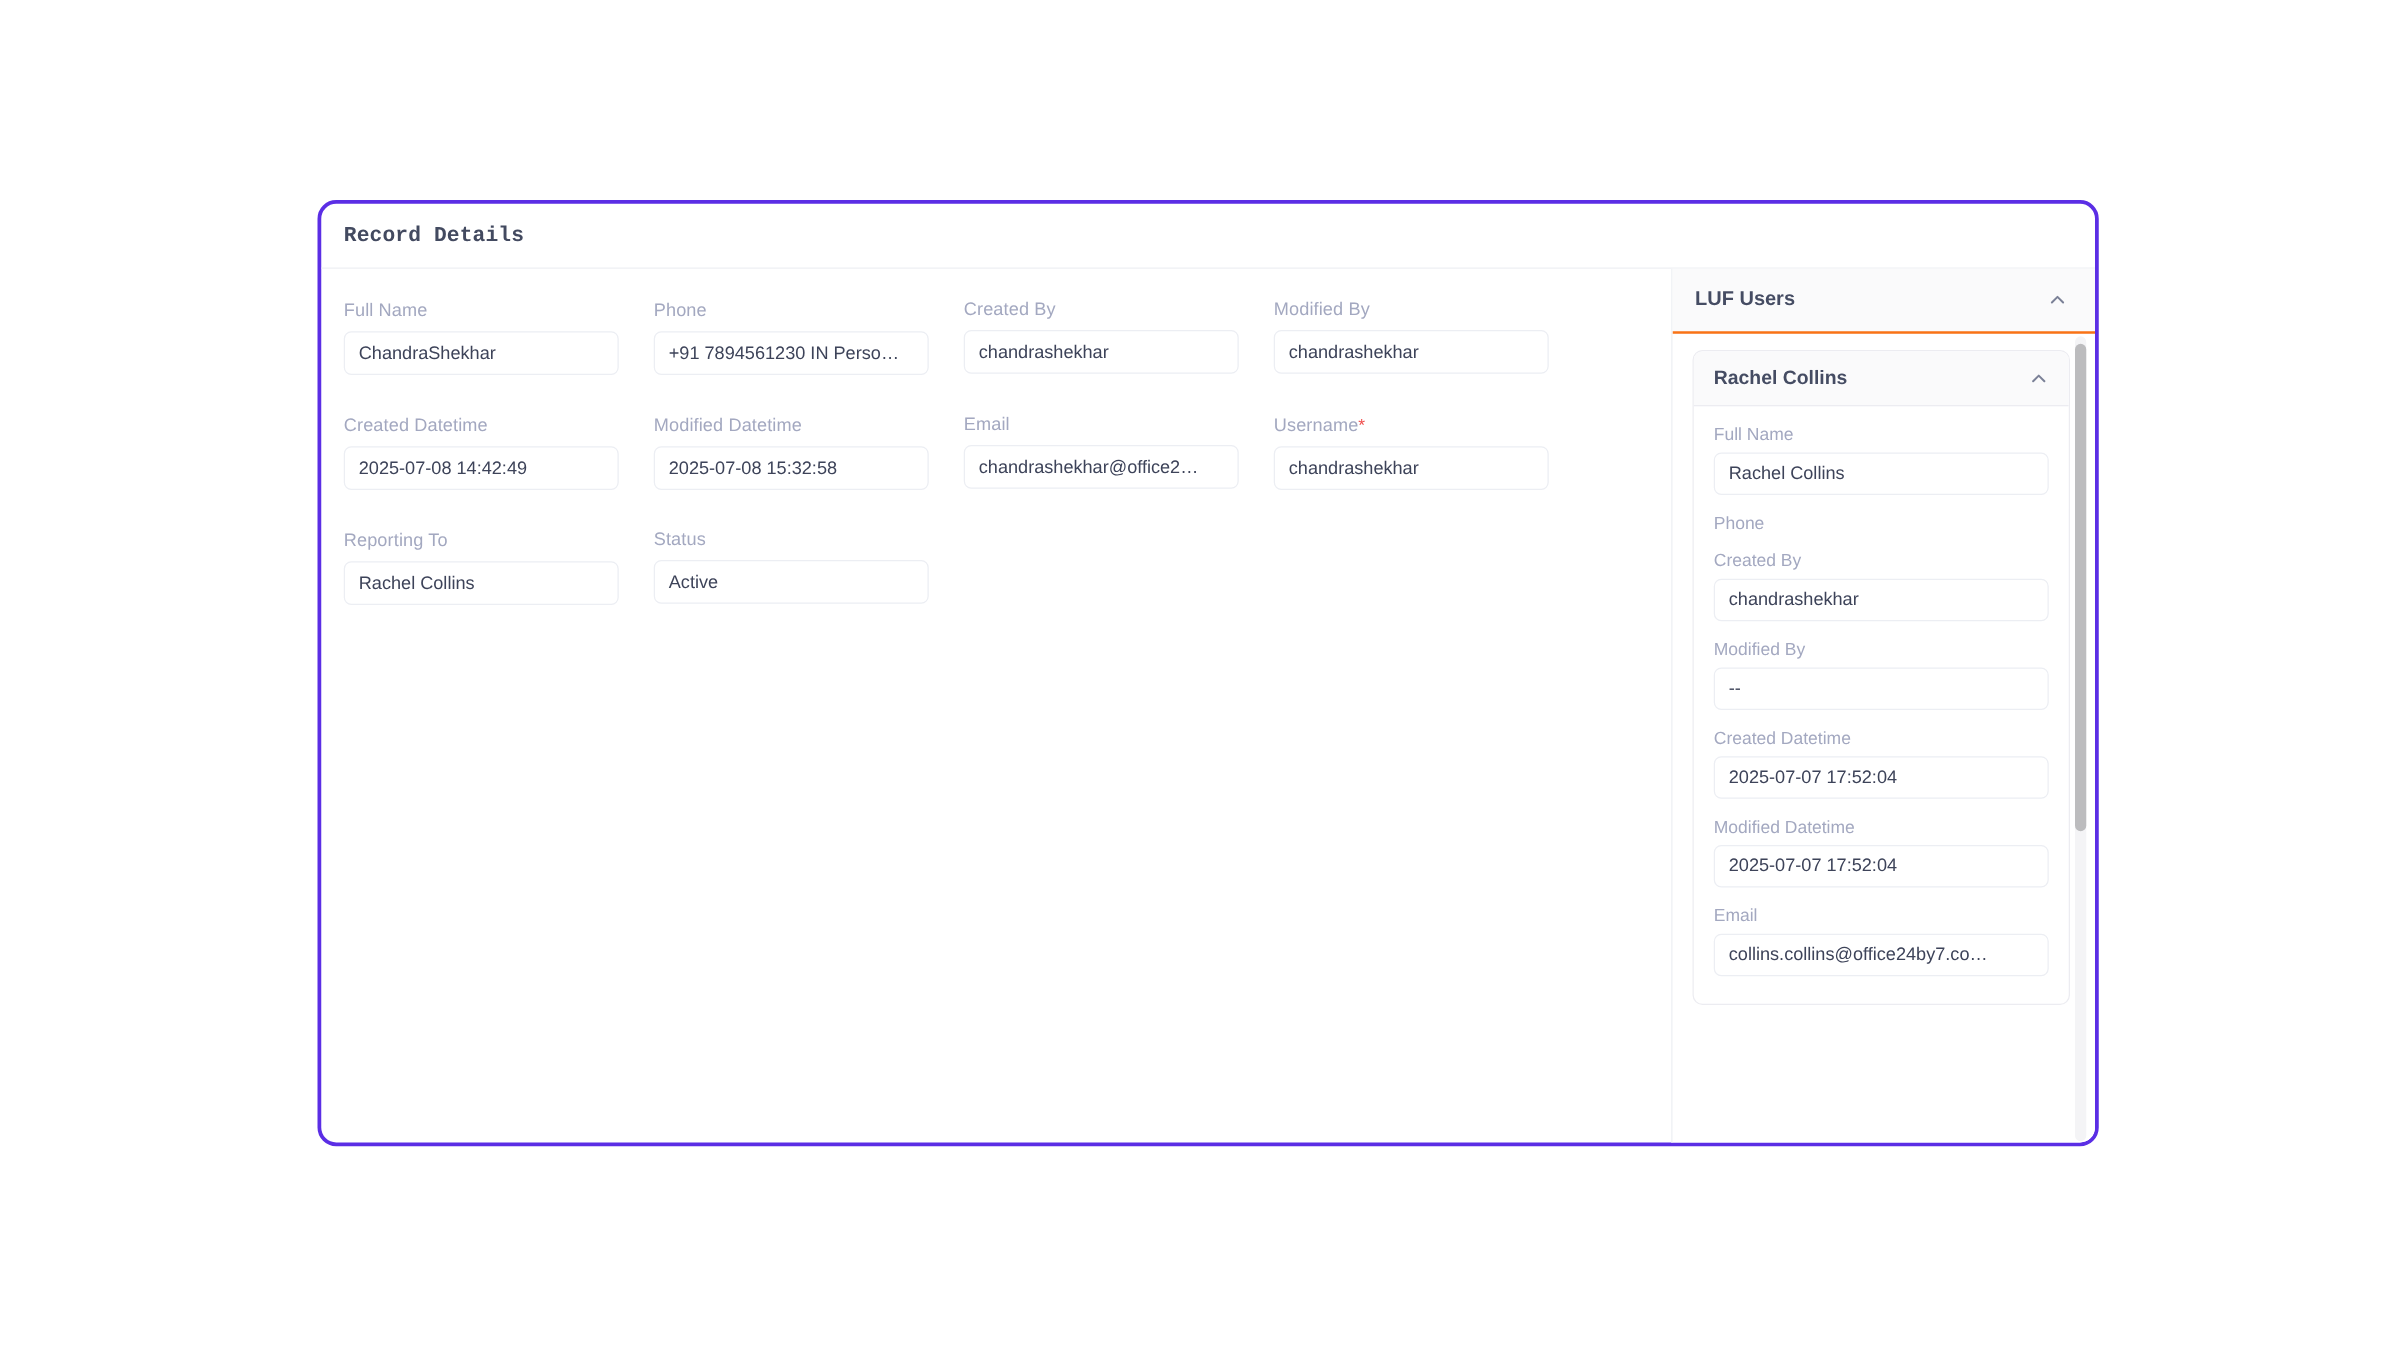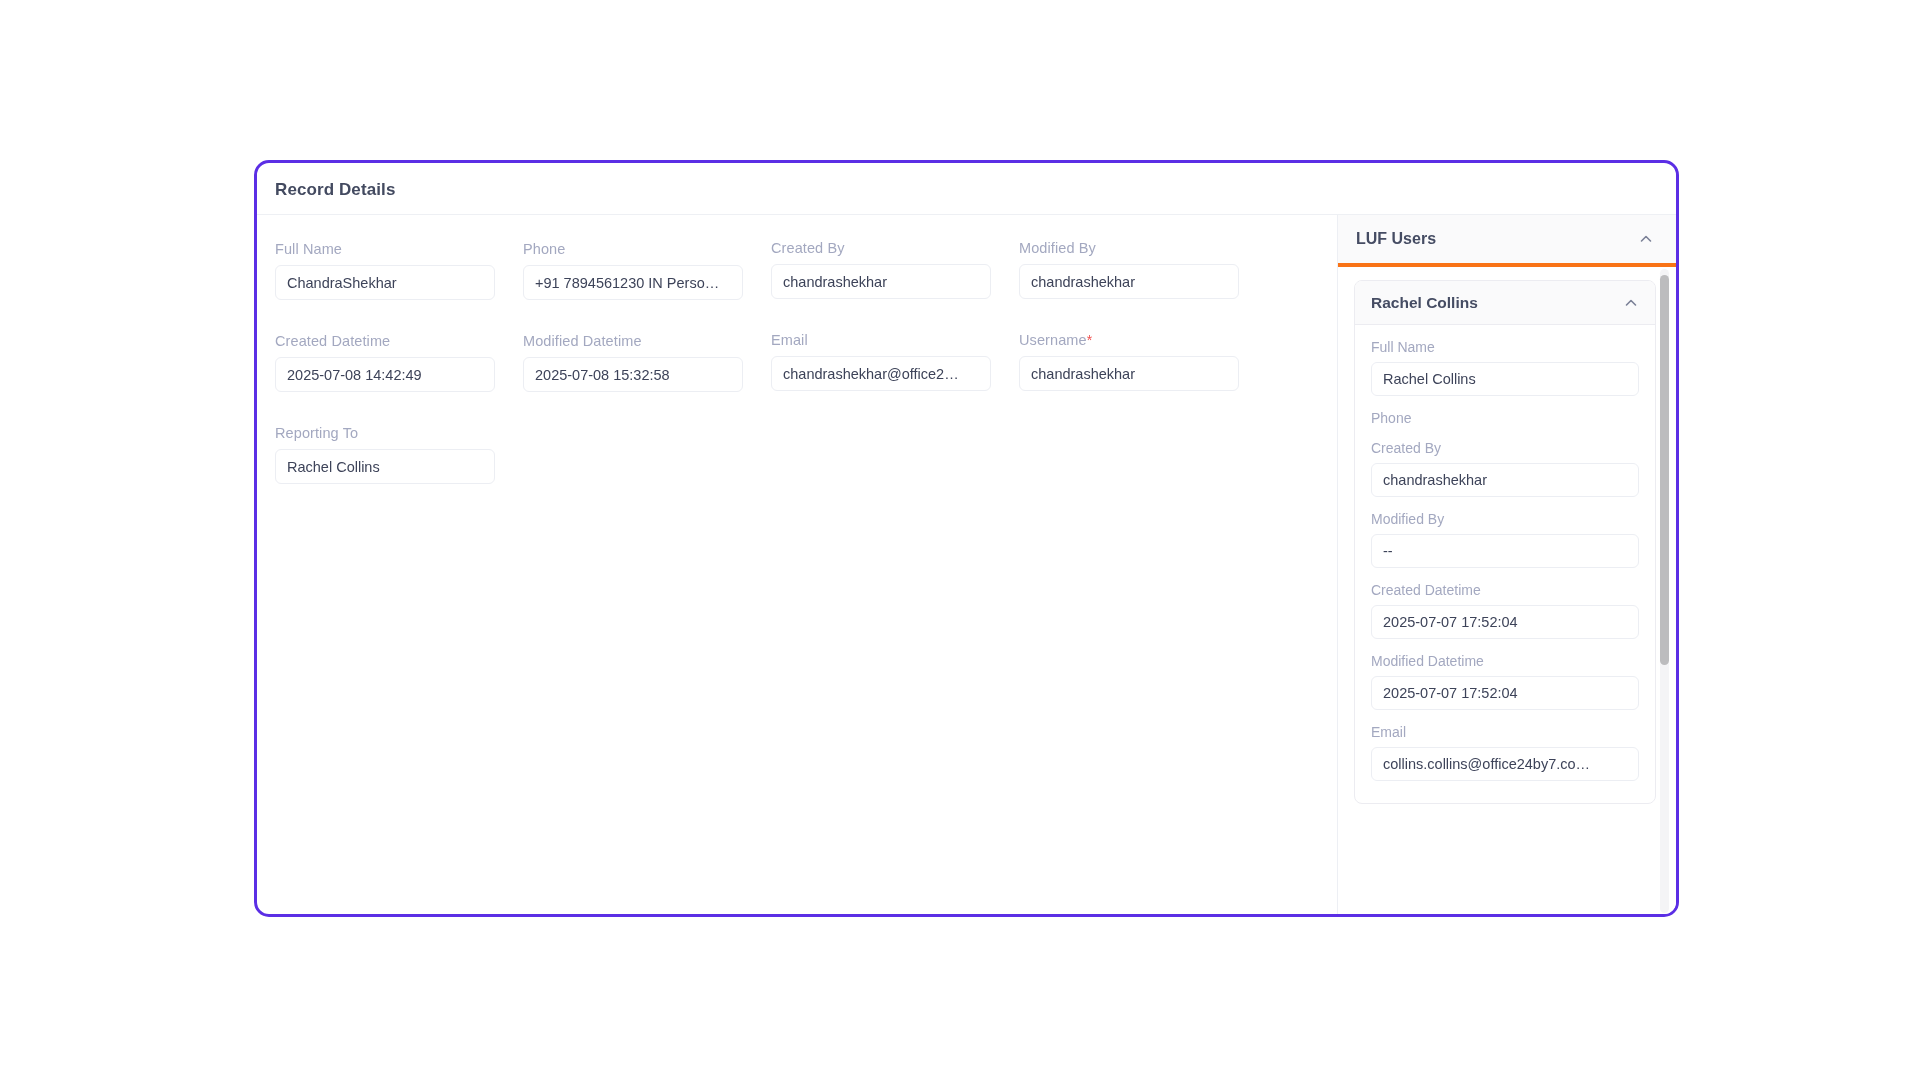--- a/index.html
+++ b/index.html
@@ -25,20 +25,21 @@
   .card-header {
     height: 52px;
     padding: 17px 0 0 18px;
     border-bottom: 1px solid #eef0f4;
   }
   .card-title {
     font-size: 17px;
     font-weight: bold;
     color: #434a60;
     letter-spacing: .1px;
+    font-family: Liberation Mono, monospace;
   }
 
   .card-body { position: relative; height: 700px; padding-left: 20px; }
 
   
   .form-area {
     position: absolute;
     left: 0; top: 0;
     width: 1080px;
     padding: 26px 0 0 18px;
@@ -83,21 +84,21 @@
     position: absolute;
     right: 0; top: 0;
     width: 339px; height: 700px;
     border-left: 1px solid #edeff4;
     background: #ffffff;
     overflow: hidden;
   }
   .side-panel-head {
     height: 52px;
     background: #fafafb;
-    border-bottom: 4px solid #f97316;
+    border-bottom: 2px solid #f97316;
     display: flex;
     align-items: center;
     justify-content: space-between;
     padding: 0 22px 0 18px;
   }
   .side-panel-title {
     font-size: 16px;
     font-weight: bold;
     color: #454c63;
   }
@@ -228,20 +229,24 @@
           </div>
         </div>
 
         <div class="row-gap-2"></div>
 
         <div class="form-row">
           <div class="field col-2">
             <div class="field-label">Reporting To</div>
             <div class="field-input">Rachel Collins</div>
           </div>
+          <div class="field col-3">
+            <div class="field-label">Status</div>
+            <div class="field-input">Active</div>
+          </div>
           <div class="field col-4"></div>
         </div>
 
       </div>
 
       <div class="side-panel">
 
         <div class="side-panel-head">
           <div class="side-panel-title">LUF Users</div>
           <span class="chev">

